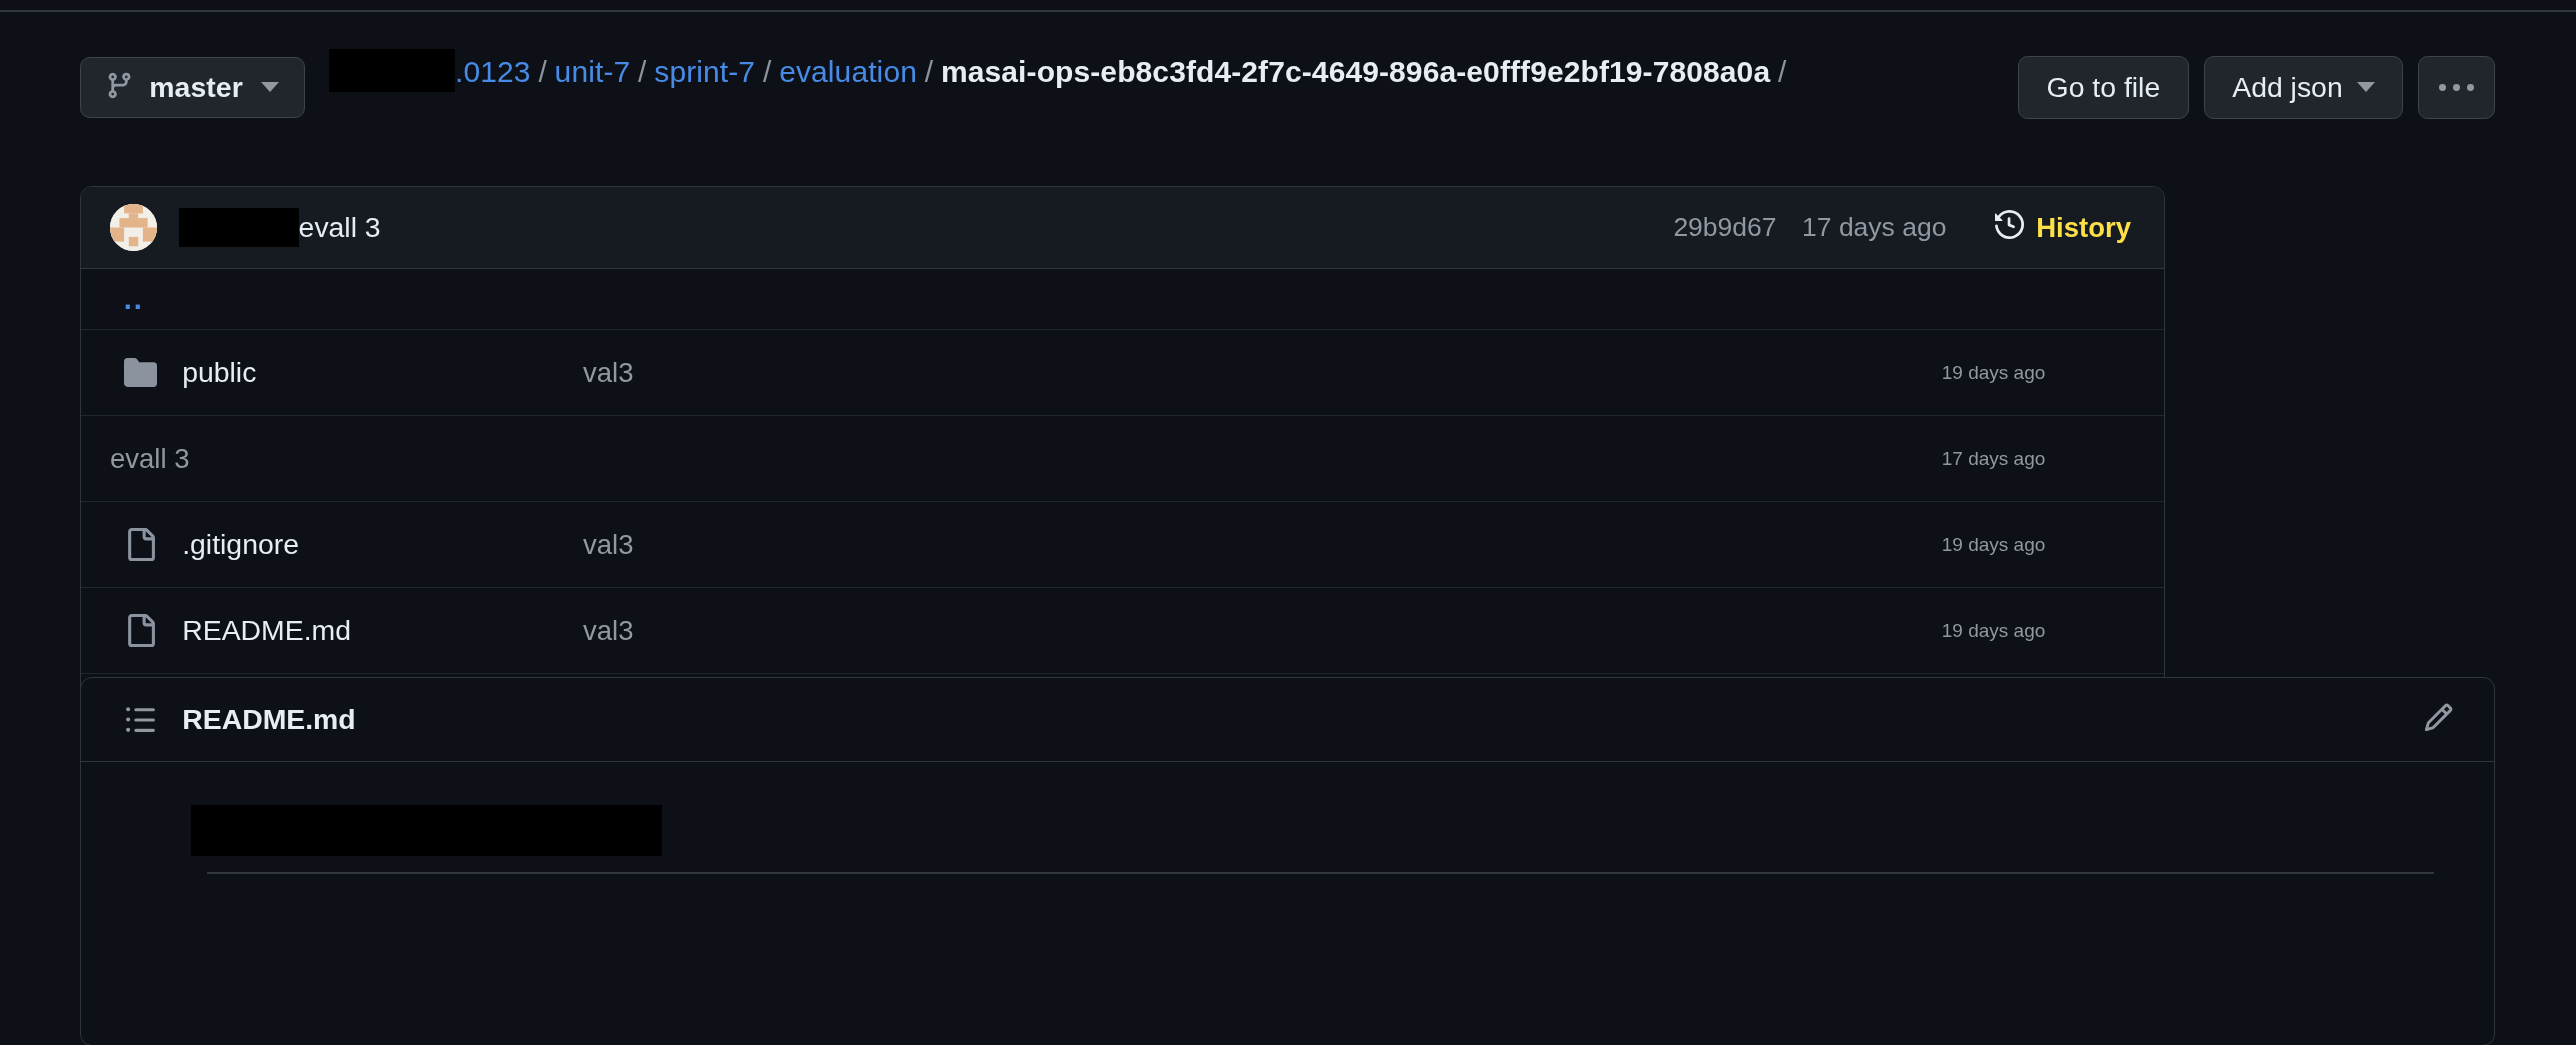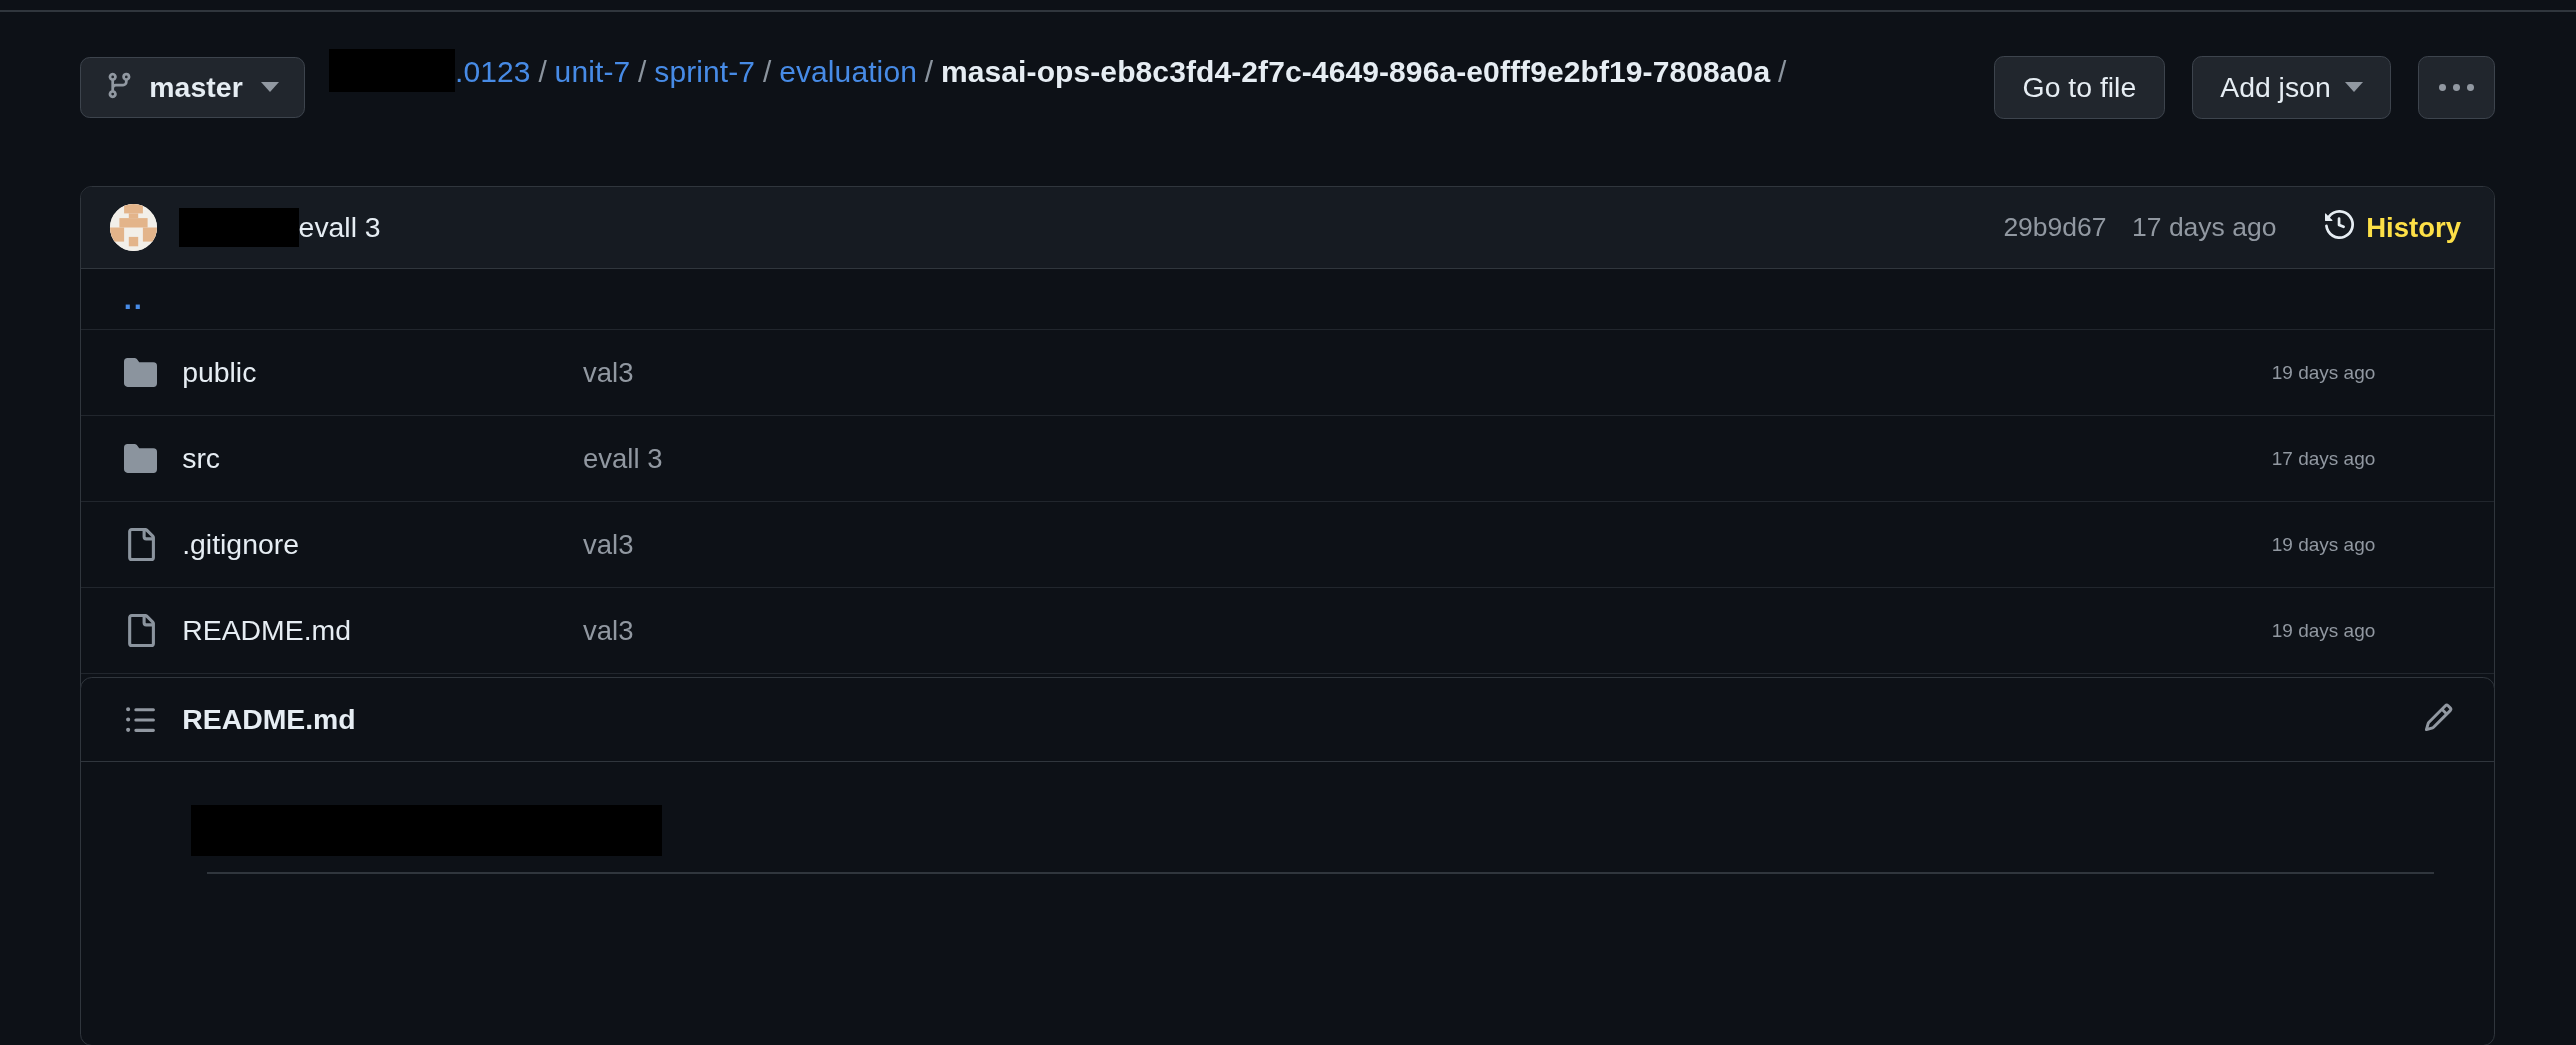--- a/index.html
+++ b/index.html
@@ -90,21 +90,21 @@
   .bc-redact {
     display: inline-block;
     vertical-align: -9.8px;
     width: 126px; height: 43px;
     background: #000;
   }
 
   .header-actions {
     position: absolute;
     top: 8.8px; right: 0;
-    display: flex; align-items: center; gap: 27px;
+    display: flex; align-items: center; gap: 15px;
   }
   .btn {
     display: flex; align-items: center; justify-content: center; gap: 11.8px;
     height: 63px;
     padding: 0 27.5px;
     background: #21262d;
     border: 1px solid #3d444d;
     border-radius: 9.8px;
     color: #e6edf3;
     font-size: 28.4px;
@@ -120,21 +120,21 @@
     width: 6.9px; height: 6.9px;
     border-radius: 50%;
     background: #9198a1;
     display: block;
   }
 
   
   .file-card {
     position: absolute;
     top: 186px; left: 80px;
-    width: 2415px;
+    width: 2085px;
     border: 1px solid #30363d;
     border-radius: 11.8px;
     overflow: hidden;
     background: #0d1117;
   }
 
   .commit-bar {
     display: flex; align-items: center;
     height: 82px;
     padding: 0 33px 0 29px;
@@ -376,28 +376,20 @@
               <svg class="f-icon" viewBox="0 0 16 16" fill="#8b949e" aria-hidden="true">
                 <path d="M1.75 1A1.75 1.75 0 0 0 0 2.75v10.5C0 14.216.784 15 1.75 15h12.5A1.75 1.75 0 0 0 16 13.25v-8.5A1.75 1.75 0 0 0 14.25 3H7.5a.25.25 0 0 1-.2-.1l-.9-1.2C6.07 1.26 5.55 1 5 1H1.75Z"></path>
               </svg>
             </span>
             <a class="name-text">public</a>
           </div>
           <div class="cell-msg">val3</div>
           <div class="cell-age">19 days ago</div>
         </div>
         <div class="row">
-          <div class="cell-name">
-            <span>
-              <svg class="f-icon" viewBox="0 0 16 16" fill="#8b949e" aria-hidden="true">
-                <path d="M1.75 1A1.75 1.75 0 0 0 0 2.75v10.5C0 14.216.784 15 1.75 15h12.5A1.75 1.75 0 0 0 16 13.25v-8.5A1.75 1.75 0 0 0 14.25 3H7.5a.25.25 0 0 1-.2-.1l-.9-1.2C6.07 1.26 5.55 1 5 1H1.75Z"></path>
-              </svg>
-            </span>
-            <a class="name-text">src</a>
-          </div>
           <div class="cell-msg">evall 3</div>
           <div class="cell-age">17 days ago</div>
         </div>
         <div class="row">
           <div class="cell-name">
             <span>
               <svg class="f-icon" viewBox="0 0 16 16" fill="#8b949e" aria-hidden="true">
                 <path d="M2 1.75C2 .784 2.784 0 3.75 0h6.586c.464 0 .909.184 1.237.513l2.914 2.914c.329.328.513.773.513 1.237v9.586A1.75 1.75 0 0 1 13.25 16h-9.5A1.75 1.75 0 0 1 2 14.25Zm1.75-.25a.25.25 0 0 0-.25.25v12.5c0 .138.112.25.25.25h9.5a.25.25 0 0 0 .25-.25V6h-2.75A1.75 1.75 0 0 1 9 4.25V1.5Zm6.75.062V4.25c0 .138.112.25.25.25h2.688l-.011-.013-2.914-2.914-.013-.011Z"></path>
               </svg>
             </span>

